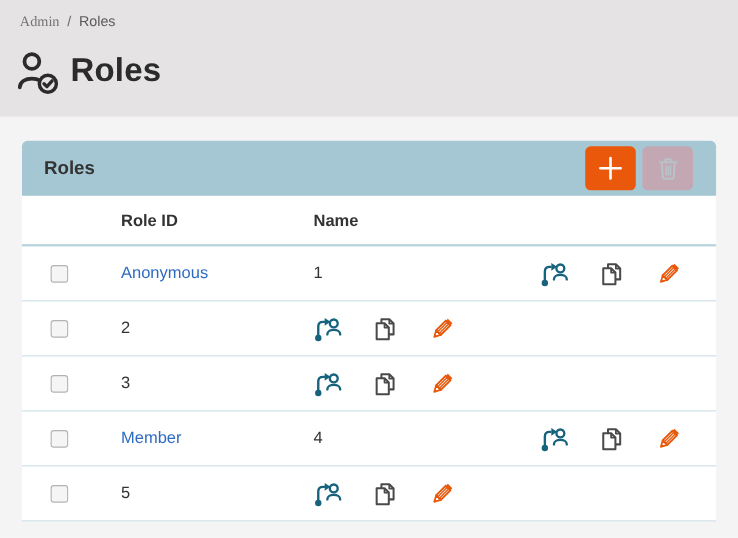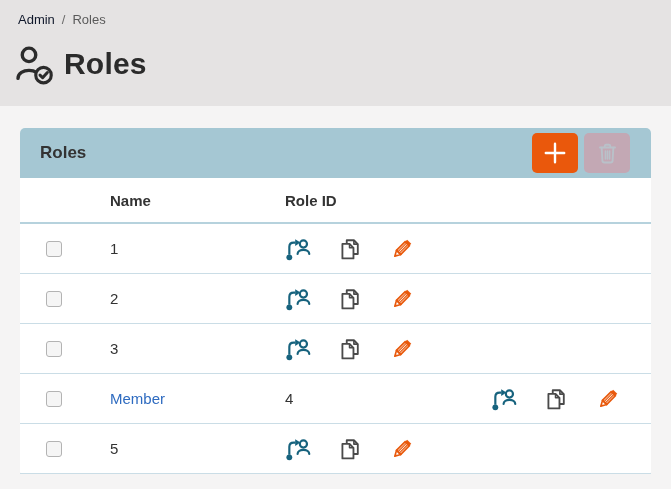--- a/index.html
+++ b/index.html
@@ -6,21 +6,21 @@
   html,body { width:671px; height:489px; }
   body {
     font-family:"Liberation Sans", sans-serif;
     background:#f5f4f4;
     color:#333;
     overflow:hidden;
   }
   
   .top-band { background:#e5e3e3; height:106px; padding:12px 18px 0 18px; }
   .breadcrumb { font-size:13px; color:#4a4a4a; }
-  .breadcrumb a { color:#0f172a; text-decoration:none; cursor:pointer; }
+  .breadcrumb a { color:#737373; text-decoration:none; cursor:pointer;font-family:Liberation Serif, serif; }
   .breadcrumb .sep { margin:0 7px; color:#6b6b6b; }
   .breadcrumb .current { color:#5a5a5a; }
   .title-row { display:flex; align-items:center; margin-top:16px; margin-left:-4px; }
   .title-icon { width:40px; height:42px; margin-right:10px; flex:0 0 auto; }
   .page-title { font-size:30px; font-weight:bold; color:#2b2b2b; letter-spacing:0.2px; }
 
   
   .panel {
     width:631px; margin:22px 20px 0 20px;
     background:#ffffff; border-radius:5px 5px 3px 3px;
@@ -91,28 +91,31 @@
         <path d="M4.8,6.2 H19.2" stroke="#b9c1c9" stroke-width="1.8" stroke-linecap="round" fill="none"></path>
         <path d="M9.4,6 V4.8 Q9.4,3.6 10.6,3.6 H13.4 Q14.6,3.6 14.6,4.8 V6" stroke="#b9c1c9" stroke-width="1.8" fill="none"></path>
         <path d="M6.4,6.4 L7.1,18.8 Q7.2,20.6 9,20.6 H15 Q16.8,20.6 16.9,18.8 L17.6,6.4" stroke="#b9c1c9" stroke-width="1.8" fill="none" stroke-linecap="round"></path>
         <path d="M10,9.6 V17.2 M12,9.6 V17.2 M14,9.6 V17.2" stroke="#b9c1c9" stroke-width="1.5" stroke-linecap="round" fill="none"></path>
       </svg>
     </button>
   </div>
 
   <div class="thead-row">
     <div></div>
+    <div class="th">Role ID</div>
     <div class="th">Name</div>
-    <div class="th">Role ID</div>
     <div></div>
   </div>
 
 <div class="trow">
     <div class="cell-check">
       <input type="checkbox" style="">
+    </div>
+    <div class="cell-name">
+      <a>Anonymous</a>
     </div>
     <div class="cell-id">1</div>
     <div class="cell-actions">
       <button class="icon-btn" title="">
         <svg viewBox="0 0 24 24">
           <circle cx="4" cy="19.7" r="2.7" fill="#17637e"></circle>
           <path d="M4,17.3 V10 Q4,6.1 8,6.1 H9.6" stroke="#17637e" stroke-width="2" fill="none"></path>
           <polygon points="9.4,2.9 14.2,6.1 9.4,9.3" fill="#17637e"></polygon>
           <circle cx="17" cy="7.4" r="3.3" fill="none" stroke="#17637e" stroke-width="2"></circle>
           <path d="M11.6,16.6 C11.6,11.6 22.4,11.6 22.4,16.6" fill="none" stroke="#17637e" stroke-width="2" stroke-linecap="round"></path>

